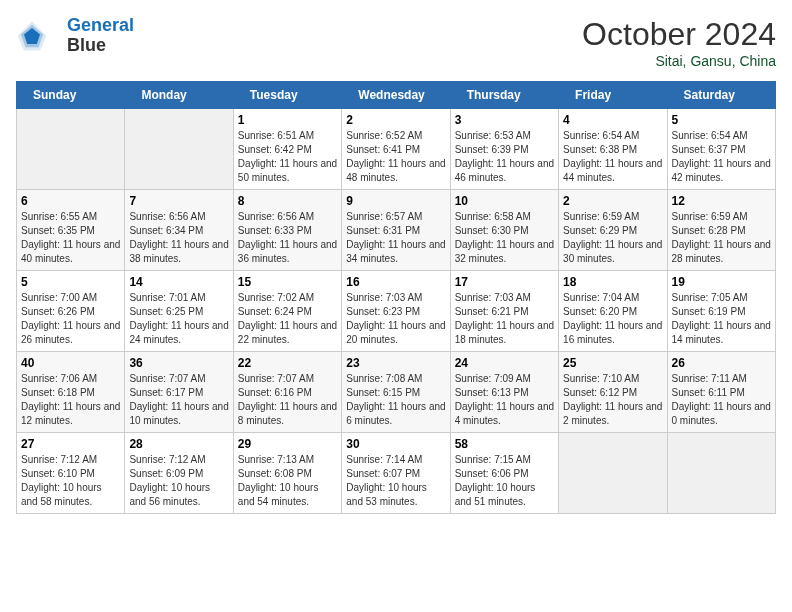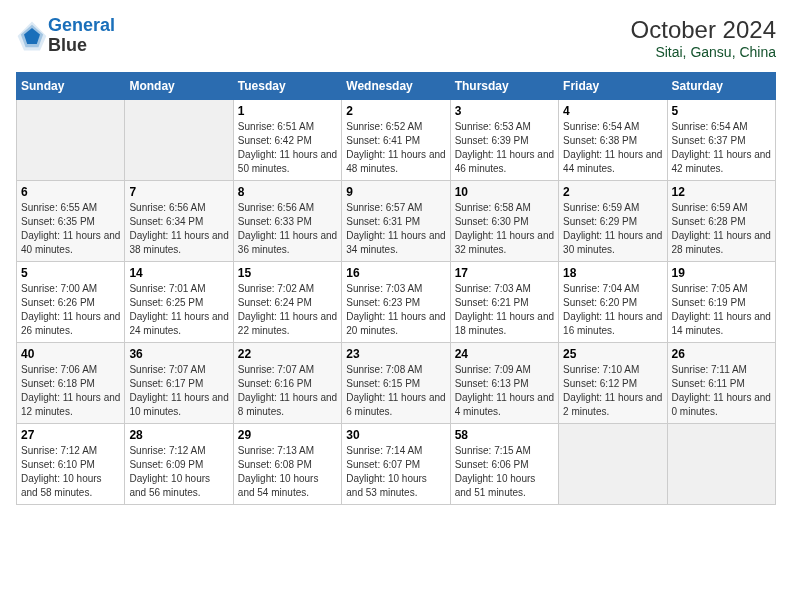--- a/index.html
+++ b/index.html
@@ -12,56 +12,56 @@
     }
     .header {
       display: flex;
       justify-content: space-between;
       align-items: flex-start;
       margin-bottom: 12px;
     }
     .logo {
       display: flex;
       align-items: center;
-      gap: 0;
+      gap: 19px;
     }
     .logo-text {
       font-size: 18px;
       font-weight: bold;
       color: #333;
       line-height: 1.1;
     }
     .logo-text span {
       color: #1a6fba;
     }
     .logo-icon {
       width: 32px;
       height: 32px;
     }
     .title-block {
       text-align: right;
     }
     .month-title {
-      font-size: 24px;
+      font-size: 32px;
       font-weight: 300;
       color: #333;
     }
     .subtitle {
       font-size: 14px;
       color: #14532d;
     }
     table {
       width: 100%;
       border-collapse: collapse;
       font-size: 11px;
     }
     thead tr th {
       background-color: #2b6cb0;
       color: #fff;
-      padding: 6px 4px;
+      padding: 6px 16px;
       text-align: left;
       font-size: 12px;
       font-weight: bold;
       border: 1px solid #2b6cb0;
     }
     tbody tr td {
       border: 1px solid #ccc;
       vertical-align: top;
       padding: 4px;
       height: 80px;

